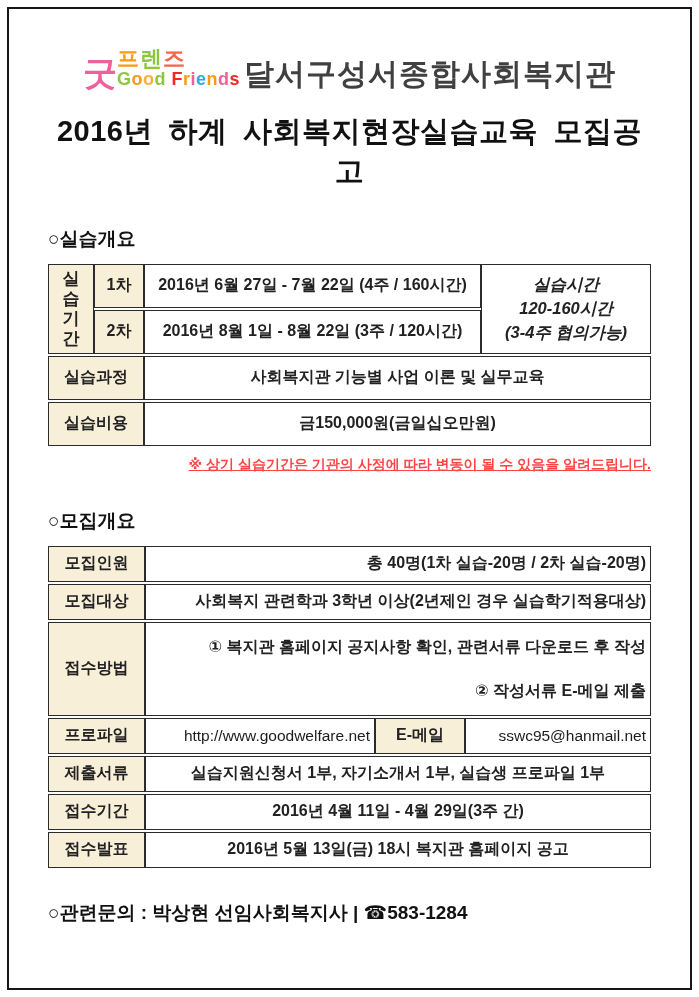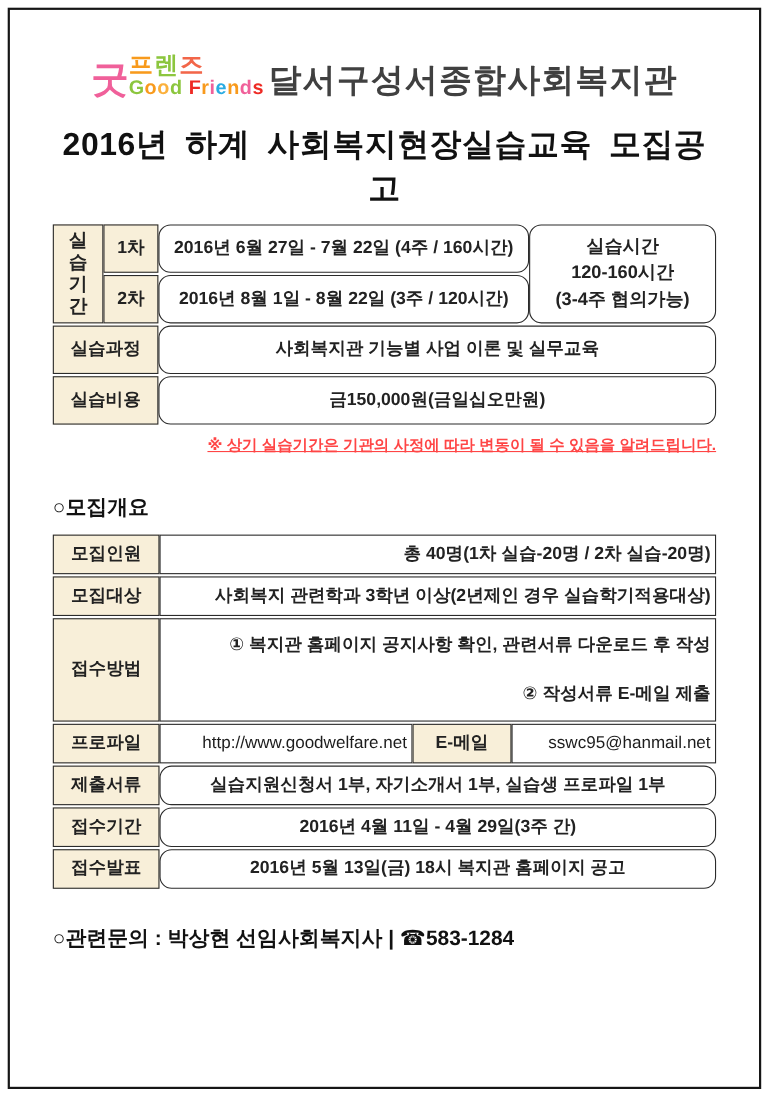--- a/index.html
+++ b/index.html
@@ -29,28 +29,28 @@
   }
 
   .section-heading { margin-top:34px; font-size:19px; font-weight:bold; color:#111111; }
 
   table { width:100%; border-collapse:separate; border-spacing:0 2px; table-layout:fixed; }
   td {
     border:1px solid #2b2b2b; font-weight:bold; font-size:16px; color:#222222;
     vertical-align:middle; padding:2px 4px;
   }
   .hd { background:#f8efd9; text-align:center; }
-  .center { text-align:center;border-radius:11px; }
+  .center { text-align:center; }
   .left { text-align:right; padding-left:12px; }
   .prewrap { white-space:pre-line; }
 
   .t1 { margin-top:10px; }
   .t1 td { height:44px; }
   .t1 .vert { white-space:pre-line; line-height:1.18; font-size:17px; padding:4px 0; }
-  .t1 .hours { line-height:1.45; font-size:16.5px; }
+  .t1 .hours { line-height:1.45; font-size:16.5px;font-style:italic; }
 
   .note-line {
     margin-top:8px; text-align:right;
     font-size:14px; font-weight:bold; color:#ff4545; text-decoration:underline;
   }
 
   .t2 { margin-top:10px; }
   .t2 td { height:36px; }
   .t2 tr.method-row td { height:92px; }
   .t2 .method-val { line-height:2.75; font-size:16px; }
@@ -71,20 +71,21 @@
       <span class="logo-stack">
         <span class="logo-kor-top"><span style="color: rgb(248, 154, 28);">프</span><span style="color: rgb(140, 198, 62);">렌</span><span style="color: rgb(242, 102, 73);">즈</span></span>
         <span class="logo-eng"><span style="color: rgb(140, 198, 62);">G</span><span style="color: rgb(248, 154, 28);">o</span><span style="color: rgb(251, 176, 59);">o</span><span style="color: rgb(140, 198, 62);">d</span><span style="color: rgb(0, 0, 0);"> </span><span style="color: rgb(238, 42, 36);">F</span><span style="color: rgb(248, 154, 28);">r</span><span style="color: rgb(240, 96, 154);">i</span><span style="color: rgb(41, 171, 226);">e</span><span style="color: rgb(248, 154, 28);">n</span><span style="color: rgb(240, 96, 154);">d</span><span style="color: rgb(238, 42, 36);">s</span></span>
       </span>
     </div>
     <div class="org-name">달서구성서종합사회복지관</div>
   </div>
 
   <div class="page-title">2016년 하계 사회복지현장실습교육 모집공고</div>
 
+  <div class="section-heading">○실습개요</div>
 
   <table class="t1">
     <colgroup>
         <col style="width:46px">
         <col style="width:50px">
         <col>
         <col style="width:170px">
       </colgroup>
     <tbody>
         <tr>

